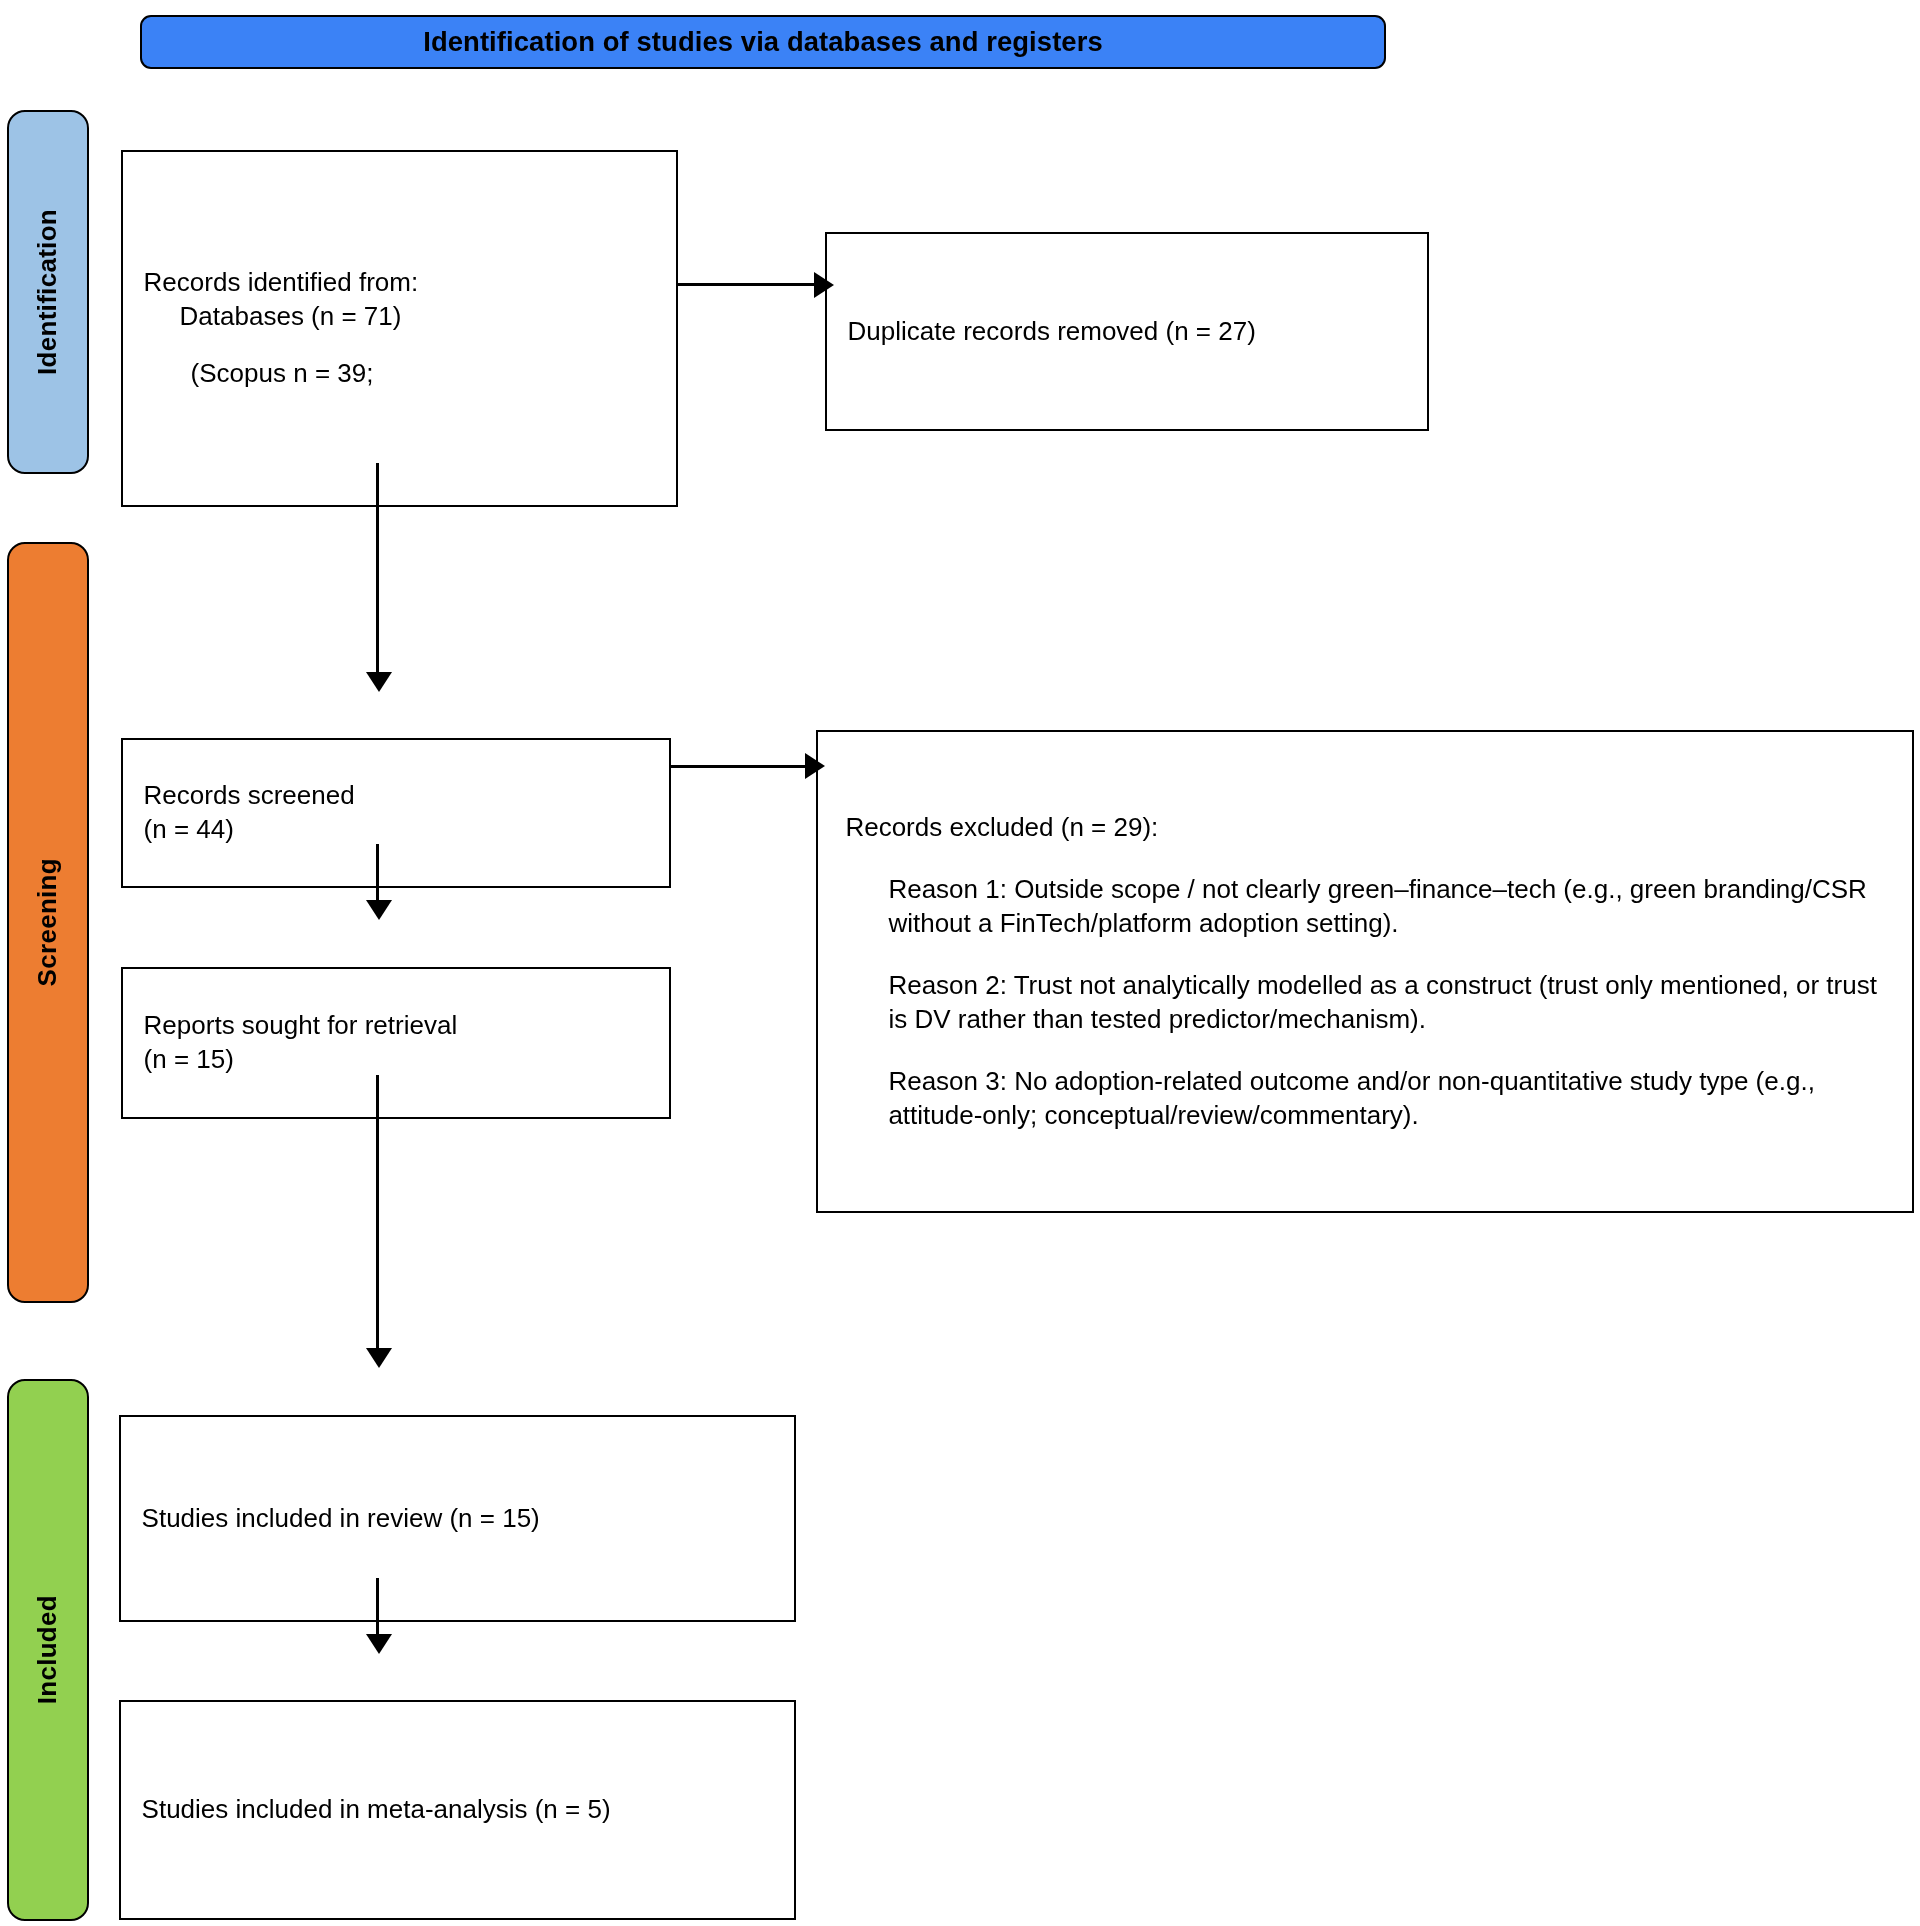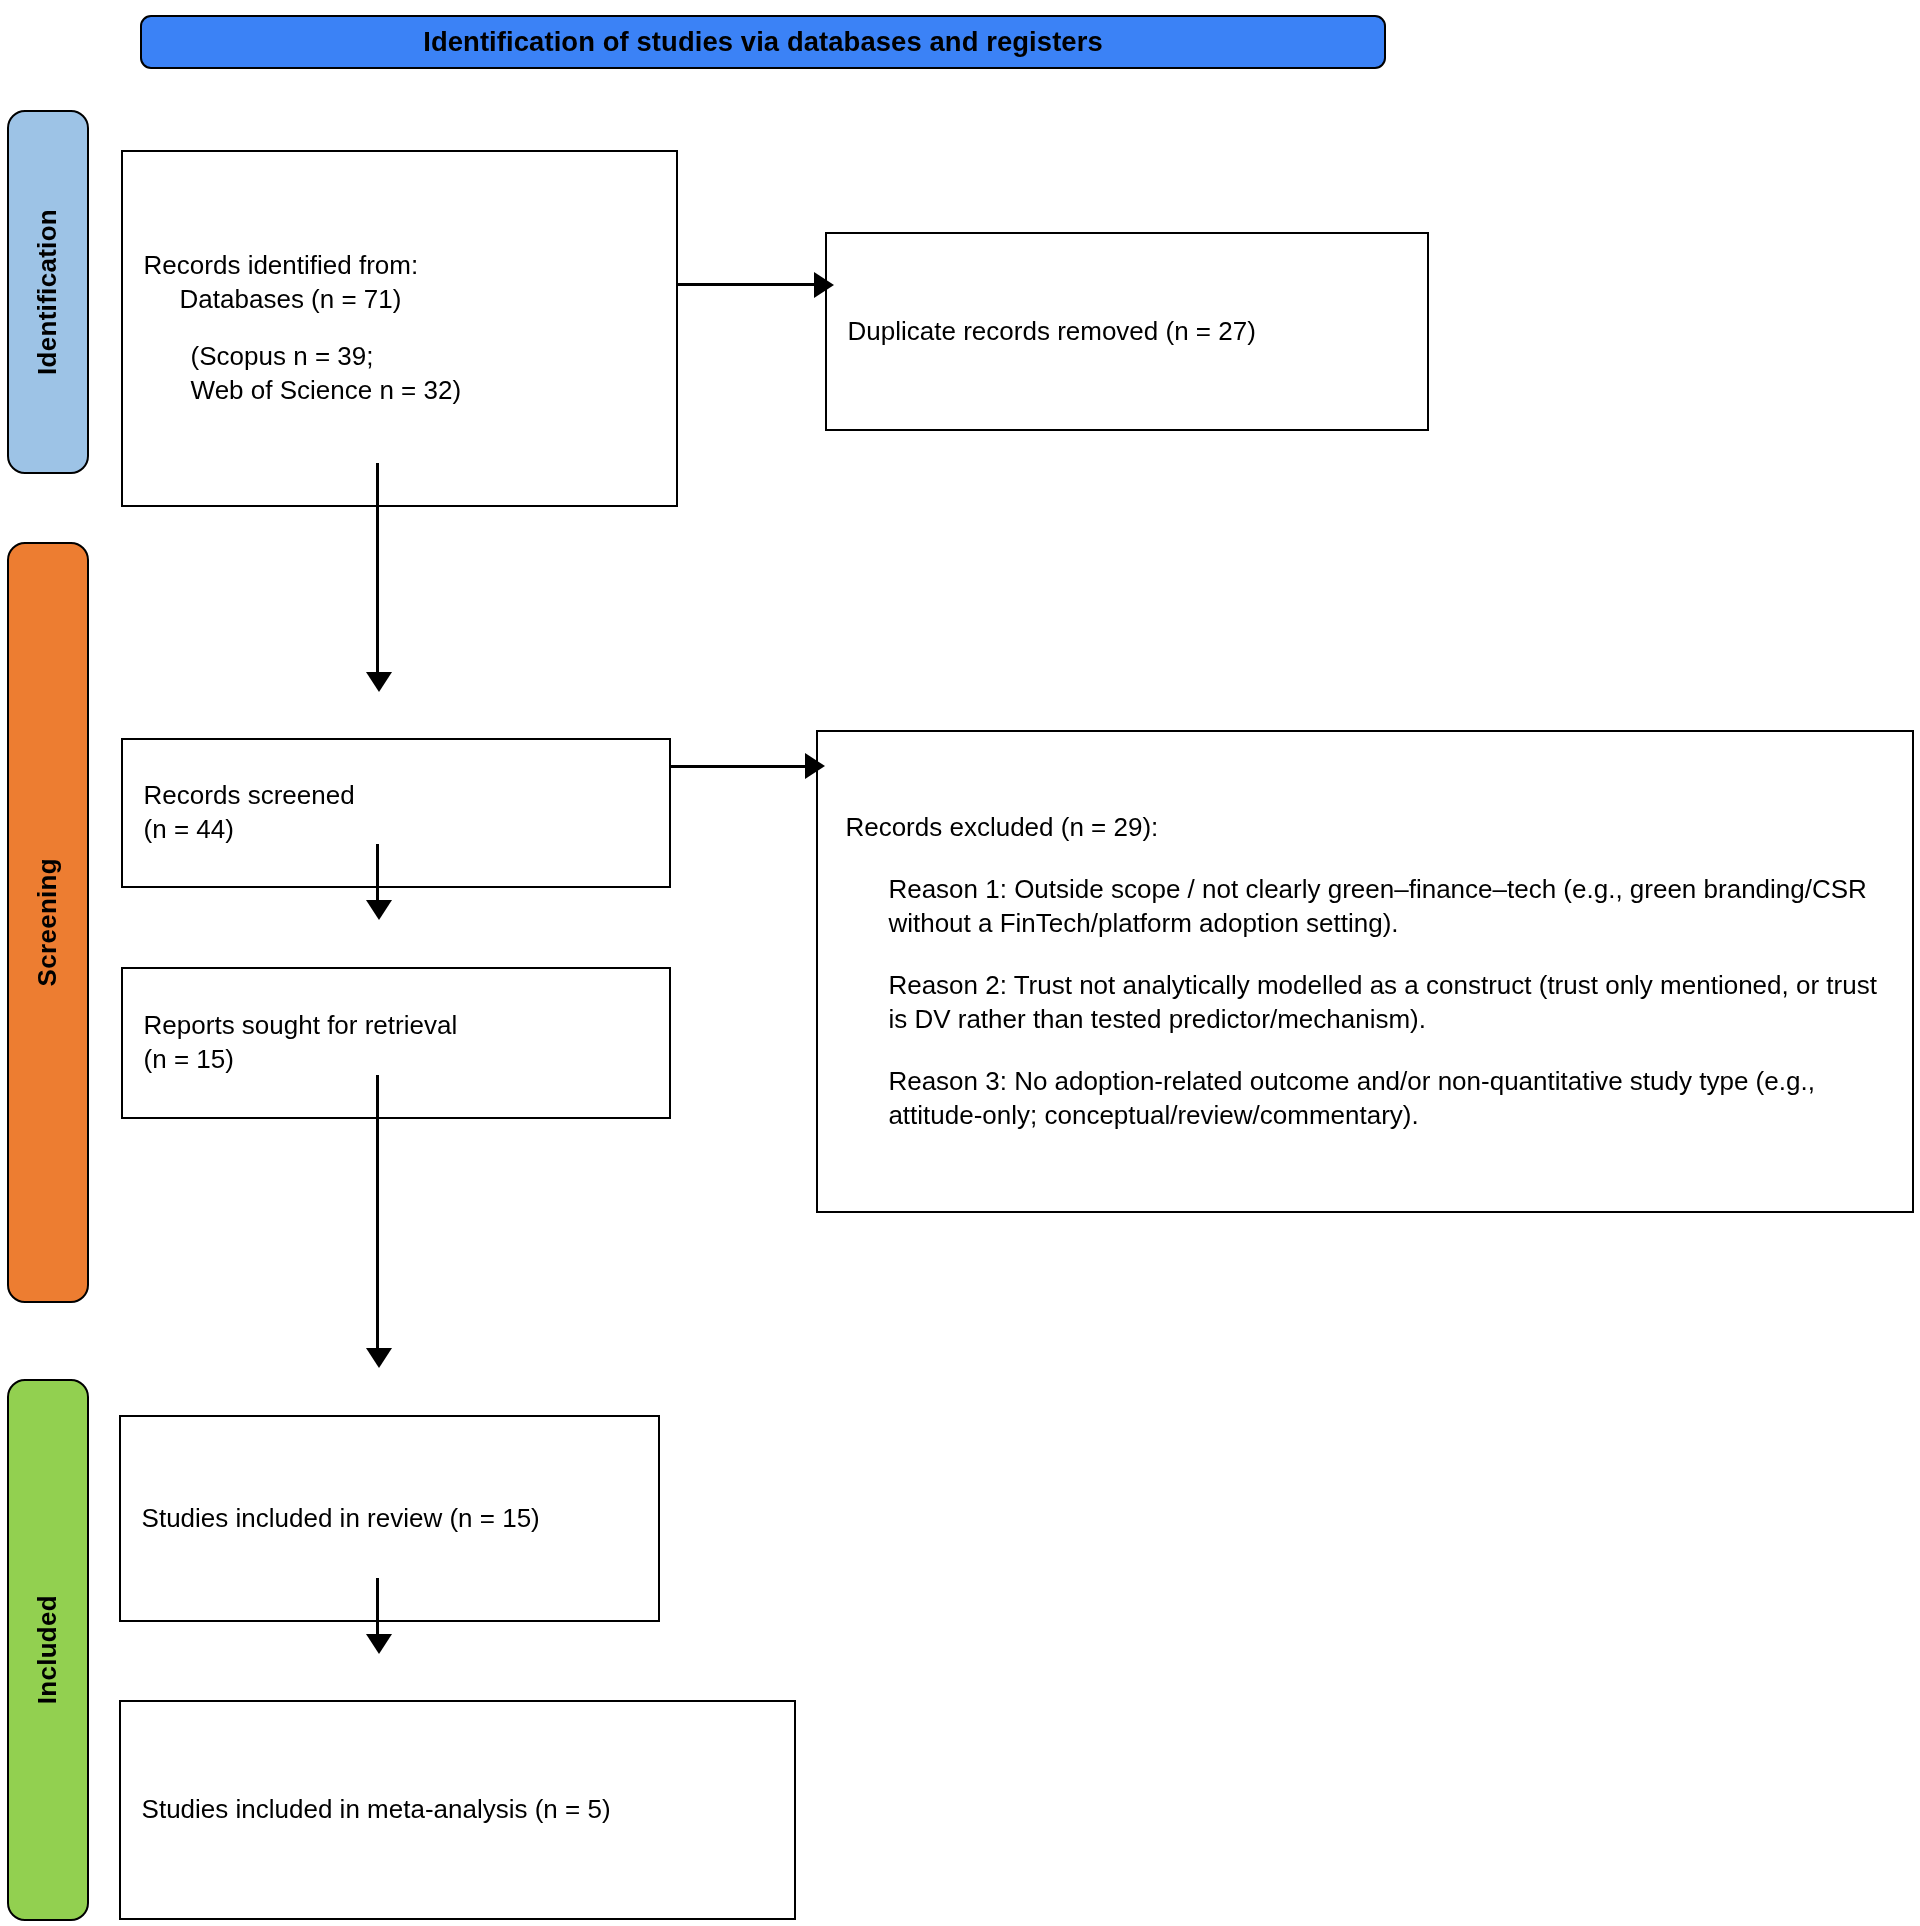--- a/index.html
+++ b/index.html
@@ -92,21 +92,21 @@
   }
   .indent-1 { padding-left: 36px; }
   .indent-2 { padding-left: 47px; }
   .spacer-line { height: 23px; }
 
   #box-identified     { left: 121px;  top: 106px;  width: 557px;  height: 357px; }
   #box-duplicates     { left: 825px; top: 188px;  width: 604px;  height: 199px; }
   #box-screened       { left: 121px;  top: 694px; width: 550px;  height: 150px; }
   #box-reports-sought { left: 121px;  top: 923px; width: 550px;  height: 152px; }
   #box-excluded       { left: 816px; top: 686px; width: 1098px; height: 483px; }
-  #box-review         { left: 119px;  top: 1371px; width: 541px;  height: 207px; }
+  #box-review         { left: 119px;  top: 1371px; width: 677px;  height: 207px; }
   #box-meta           { left: 119px;  top: 1656px; width: 677px;  height: 220px; }
 
   #box-excluded .box-inner { padding: 0 27.4px; }
   #box-excluded p { font-size: 26px; line-height: 1.32; }
   #box-excluded .reason { padding-left: 43px; }
   #box-excluded .gap { height: 27.4px; }
 
   
   .vline {
     position: absolute;
@@ -172,21 +172,20 @@
   <div class="stage" id="stage-included" style="background:#92D050;">
     <span class="stage-label">Included</span>
   </div>
 
   <div class="box" id="box-identified">
     <div class="box-inner">
       <p>Records identified from:</p>
       <p class="indent-1">Databases (n = 71)</p>
       <div class="spacer-line"></div>
       <p class="indent-2">(Scopus n = 39;</p>
-      <p class="indent-2">Web of Science n = 32)</p>
     </div>
   </div>
 
   <div class="box" id="box-duplicates">
     <div class="box-inner">
       <p>Duplicate records removed (n = 27)</p>
     </div>
   </div>
 
   <div class="box" id="box-screened">

